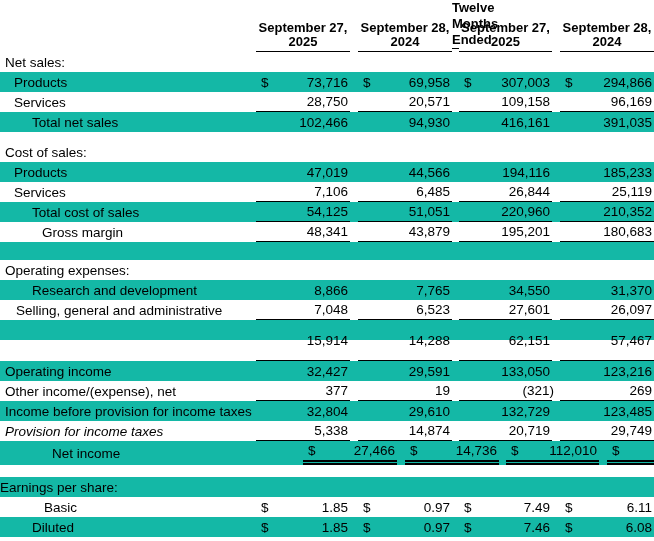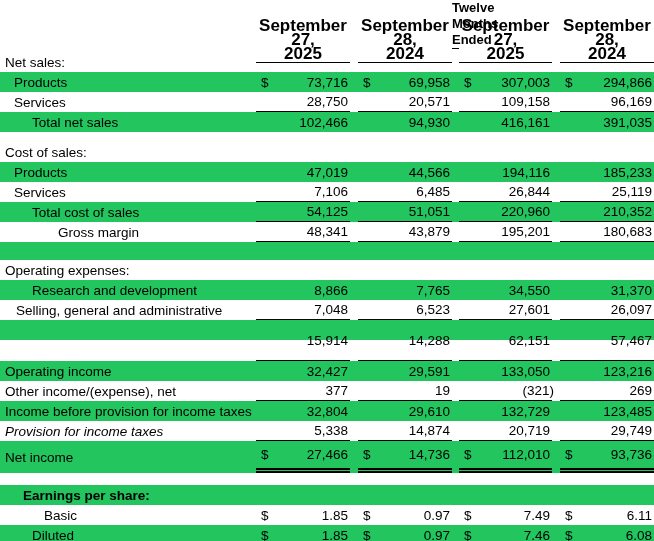--- a/index.html
+++ b/index.html
@@ -27,36 +27,36 @@
     border-bottom:1.5px solid #000;
   }
   .h2 {
     display:grid;
     grid-template-columns:var(--gcols);
     height:33px;
     padding-top:1px;
   }
   .h-date {
     font-weight:bold;
-    font-size:17px;
+    font-size:13px;
     line-height:14px;
     text-align:center;
     display:flex;
     flex-direction:column;
     justify-content:center;
     border-bottom:1.5px solid #000;
     padding-bottom:1px;
   }
   
   .row {
     display:grid;
     grid-template-columns:var(--gcols);
     height:20px;
   }
-  .row.shaded { background:#22c55e; }
+  .row.shaded { background:#14b8a6; }
   .cell { display:flex; align-items:center; }
   .label { white-space:nowrap; overflow:hidden; }
   .grp { padding:0 2px 0 5px; }
   .grp .val { margin-left:auto; }
   .grp .val.paren { margin-right:-4px; }
   .rule-single { border-bottom:1.5px solid #000; }
   .rule-double { border-bottom:5px double #000; }
 </style>
 </head>
 <body>
@@ -220,21 +220,21 @@
         <div></div>
         <div class="cell grp rule-single">
           <span class="val">220,960</span>
         </div>
         <div></div>
         <div class="cell grp rule-single">
           <span class="val">210,352</span>
         </div>
       </div>
       <div class="row">
-        <div class="cell label" style="padding-left: 58px;">Gross margin</div>
+        <div class="cell label" style="padding-left: 42px;">Gross margin</div>
         <div class="cell grp rule-single">
           <span class="val">48,341</span>
         </div>
         <div></div>
         <div class="cell grp rule-single">
           <span class="val">43,879</span>
         </div>
         <div></div>
         <div class="cell grp rule-single">
           <span class="val">195,201</span>
@@ -375,21 +375,21 @@
         </div>
         <div></div>
         <div class="cell grp rule-single">
           <span class="val">20,719</span>
         </div>
         <div></div>
         <div class="cell grp rule-single">
           <span class="val">29,749</span>
         </div>
       </div>
-      <div class="row shaded" style="height: 32px;">
+      <div class="row shaded" style="height: 24px; padding-left: 47px;">
         <div class="cell label" style="padding-left: 5px;">Net income</div>
         <div class="cell grp rule-double">
           <span>$</span>
           <span class="val">27,466</span>
         </div>
         <div></div>
         <div class="cell grp rule-double">
           <span>$</span>
           <span class="val">14,736</span>
         </div>
@@ -399,21 +399,21 @@
           <span class="val">112,010</span>
         </div>
         <div></div>
         <div class="cell grp rule-double">
           <span>$</span>
           <span class="val">93,736</span>
         </div>
       </div>
       <div class="row" style="height: 12px;"></div>
       <div class="row shaded">
-        <div class="cell label" style="padding-left: 23px; font-weight: bold;">Earnings per share:</div>
+        <div class="cell label" style="padding-left: 0;">Earnings per share:</div>
         <div class="cell grp"></div>
         <div></div>
         <div class="cell grp"></div>
         <div></div>
         <div class="cell grp"></div>
         <div></div>
         <div class="cell grp"></div>
       </div>
       <div class="row">
         <div class="cell label" style="padding-left: 44px;">Basic</div>

